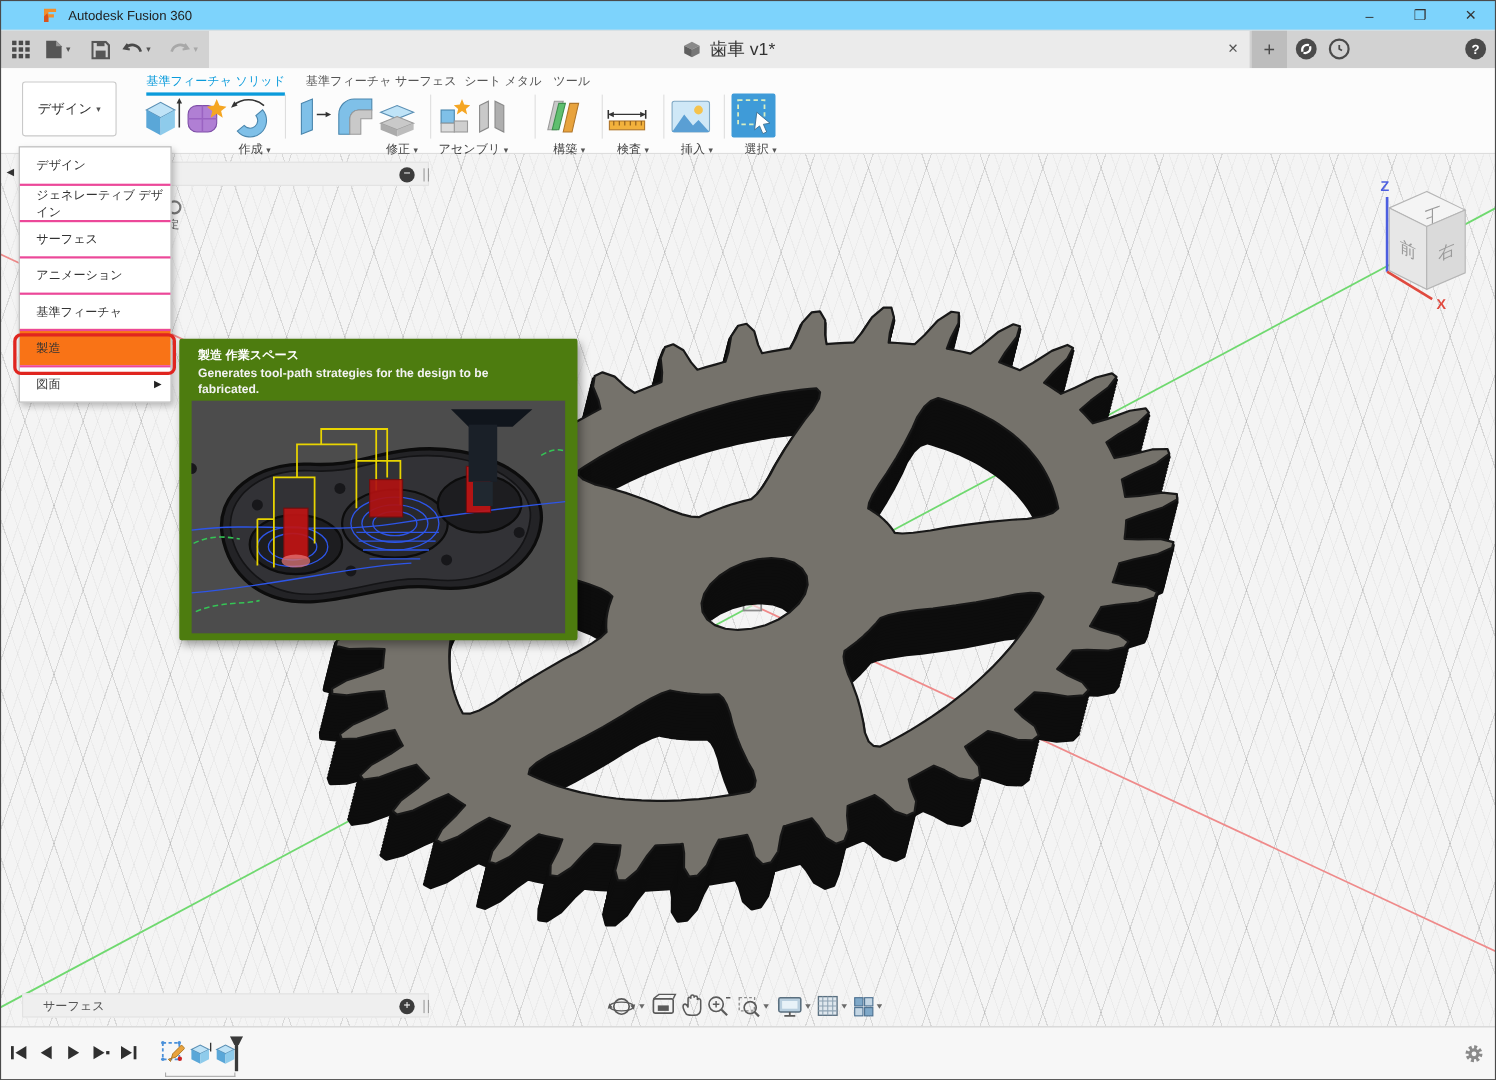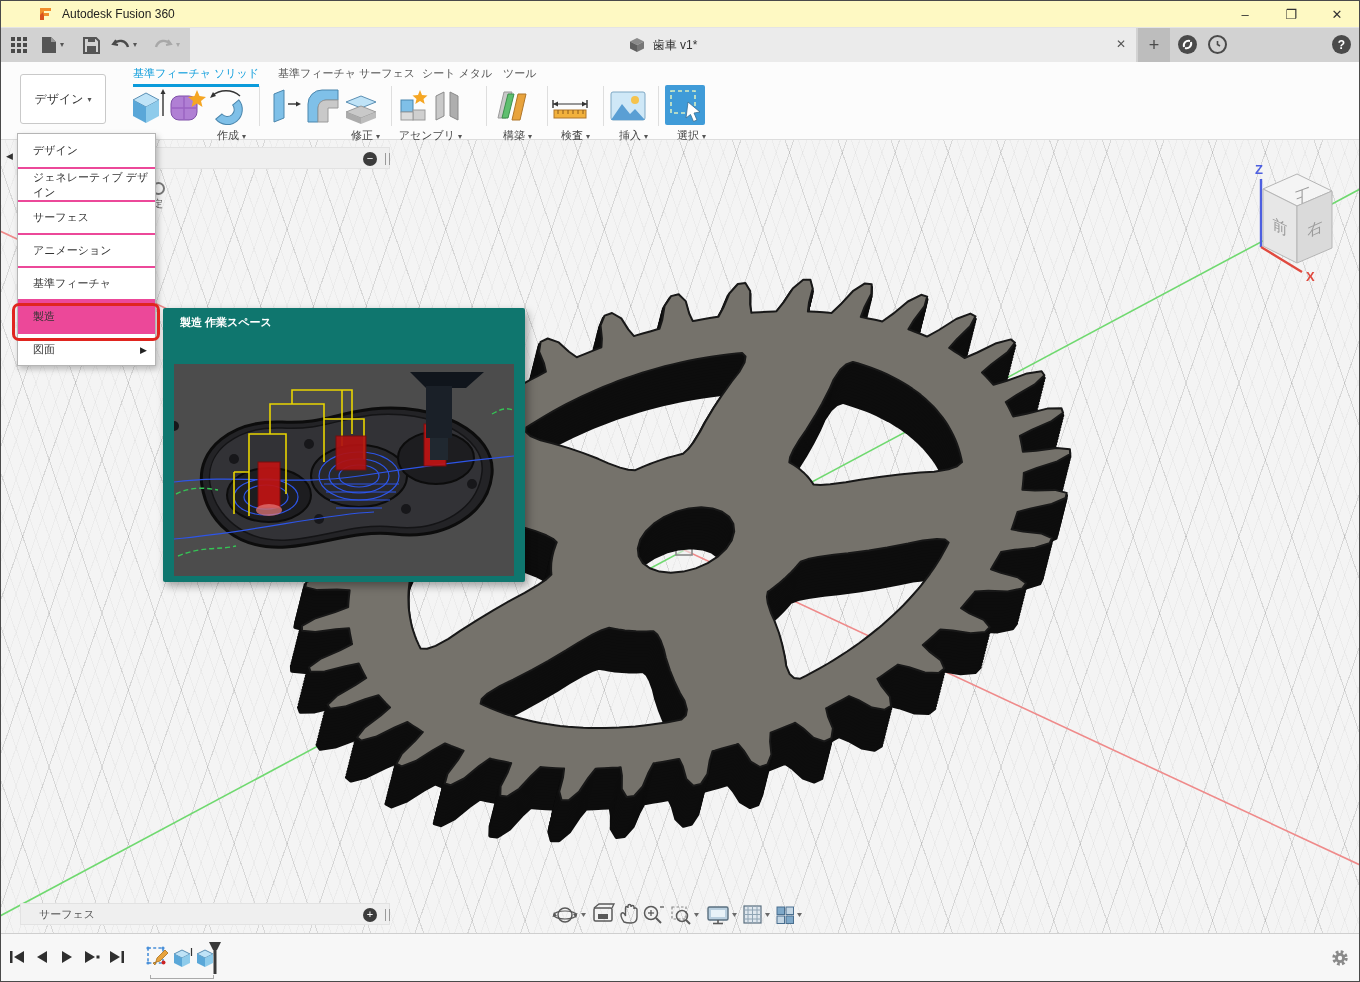--- a/index.html
+++ b/index.html
@@ -2,32 +2,32 @@
 <html><head>
 <meta charset="utf-8">
 <style>
   * { margin:0; padding:0; box-sizing:border-box; }
   html,body { width:1360px; height:982px; overflow:hidden;
     font-family:"Liberation Sans","DejaVu Sans",sans-serif; background:#f4f4f4; position:relative; }
   .abs { position:absolute; }
 
   
   #frame { inset:0; border:1px solid #4a4a4a; z-index:90; pointer-events:none; }
-  #titlebar { left:0; top:0; width:1360px; height:28px; background:#fef9c3; border-bottom:1px solid #e4e4e4; z-index:20; }
+  #titlebar { left:0; top:0; width:1360px; height:28px; background:#7dd3fc; border-bottom:1px solid #e4e4e4; z-index:20; }
   #fusion-logo { left:38px; top:6px; width:16px; height:16px; }
   #title-text { left:62px; top:7px; font-size:12px; color:#222; }
   .winbtn { top:0; height:28px; width:46px; display:flex; align-items:center; justify-content:center; font-size:13px; color:#333; }
   #btn-min { left:1222px; } #btn-max { left:1268px; } #btn-close { left:1314px; }
 
   
   #appbar { left:0; top:28px; width:1360px; height:34px; background:#d2d2d2; z-index:20; }
   .qat { top:6px; width:22px; height:22px; display:flex; align-items:center; justify-content:center; }
   .caret { font-size:8px; color:#555; }
   #doc-tab { left:190px; top:0; width:946px; height:34px; background:#ebebeb; display:flex; align-items:center; justify-content:center; gap:7px; }
-  #doc-tab-title { font-size:12px; color:#333; }
+  #doc-tab-title { font-size:16px; color:#333; }
   #doc-tab-close { position:absolute; right:10px; top:9px; font-size:12px; color:#555; }
   #new-tab { left:1138px; top:0; width:32px; height:34px; background:#bdbdbd; display:flex; align-items:center; justify-content:center; font-size:18px; color:#4a4a4a; }
   .roundicon { top:7px; width:19px; height:19px; border-radius:50%; background:#4a4a4a; color:#fff; display:flex; align-items:center; justify-content:center; font-size:12px; font-weight:bold; }
   #job-status { left:1178px; } #clock-btn { left:1208px; background:#d2d2d2; border:2px solid #4a4a4a; color:#4a4a4a; }
   #help-btn { left:1332px; }
 
   
   #ribbon { left:0; top:62px; width:1360px; height:78px; background:#fcfcfc; border-bottom:1px solid #dddddd; z-index:20; }
   #workspace-btn { left:20px; top:12px; width:86px; height:50px; background:#fff; border:1px solid #c9c9c9; border-radius:3px; display:flex; align-items:center; justify-content:center; gap:4px; font-size:12px; color:#333; }
   .ribbon-tab { top:4px; font-size:11px; color:#555; padding-bottom:3px; }
@@ -56,26 +56,26 @@
   .bar-grip { position:absolute; right:-1px; top:5px; width:5px; height:12px; border-left:1px solid #9a9a9a; border-right:1px solid #9a9a9a; }
   #collapse-arrow { left:6px; top:11px; font-size:9px; color:#333; }
   #fragment-circle { left:152px; top:42px; width:13px; height:13px; border:2px solid #777; border-radius:50%; z-index:6; }
   #fragment-text { left:153px; top:57px; font-size:10px; color:#555; z-index:6; }
   #navbar { left:552px; top:762px; z-index:8; }
 
   
   #ws-menu { left:17px; top:133px; width:139px; background:#fff; border:1px solid #b5b5b5; box-shadow:2px 3px 6px rgba(0,0,0,.25); z-index:40; }
   .ws-item { height:33px; display:flex; align-items:center; padding-left:15px; font-size:11px; color:#333; border-top:2px solid #ec4899; position:relative; }
   .ws-item:first-child { border-top:none; }
-  .ws-item.hl { background:#ec4899; }
+  .ws-item.hl { background:#f97316; }
   .ws-sub { position:absolute; right:8px; font-size:9px; color:#222; }
   #annotation-box { left:12px; top:303px; width:148px; height:38px; border:3px solid #e0251f; border-radius:7px; z-index:60; }
 
   
-  #ws-tooltip { left:163px; top:308px; width:362px; height:274px; background:#0f766e; border-radius:2px; box-shadow:3px 4px 8px rgba(0,0,0,.35); z-index:50; }
+  #ws-tooltip { left:163px; top:308px; width:362px; height:274px; background:#4d7c0f; border-radius:2px; box-shadow:3px 4px 8px rgba(0,0,0,.35); z-index:50; }
   #ws-tooltip .tt-title { position:absolute; left:17px; top:7px; font-size:11px; font-weight:bold; color:#fff; }
   #ws-tooltip .tt-body { position:absolute; left:17px; top:25px; width:310px; font-size:11px; font-weight:bold; color:#f2f2f2; line-height:14px; }
   #cam-img { position:absolute; left:11px; top:56px; }
 
   
   #timeline { left:0; top:933px; width:1360px; height:49px; background:#f7f7f7; border-top:1px solid #cfcfcf; z-index:20; }
   .tl-btn { top:12px; width:22px; height:22px; display:flex; align-items:center; justify-content:center; }
   #tl-bracket { left:150px; top:41px; width:64px; height:4px; border-left:1px solid #aaa; border-right:1px solid #aaa; border-bottom:1px solid #aaa; }
   #tl-settings { left:1330px; top:14px; }
 </style>
@@ -421,20 +421,21 @@
     </div>
   <div class="ws-item">
       <span>図面</span>
     <span class="ws-sub">▶</span>
   </div>
 </div>
 <div class="abs" id="annotation-box"></div>
 
 <div class="abs" id="ws-tooltip">
   <span class="tt-title">製造 作業スペース</span>
+  <span class="tt-body">Generates tool-path strategies for the design to be fabricated.</span>
   <svg id="cam-img" width="340" height="212" viewBox="0 0 340 212">
     <rect x="0" y="0" width="340" height="212" fill="#4c4c4c"></rect>
 
     <path d="M28,122 C22,85 58,56 108,58 C148,60 158,50 198,45 C262,38 322,68 318,110 C314,150 272,176 220,170 C182,166 152,180 112,183 C62,186 34,158 28,122 Z" fill="#232326" stroke="#0c0c0c" stroke-width="3"></path>
     <path d="M36,120 C31,88 62,62 108,64 C148,66 158,56 198,51 C256,45 312,72 308,108 C304,144 268,168 220,163 C182,159 152,173 114,176 C68,179 41,150 36,120 Z" fill="#323236" stroke="#141416" stroke-width="1.5"></path>
 
     <ellipse cx="95" cy="131" rx="42" ry="27" fill="#1d1d20" stroke="#0c0c0c" stroke-width="2"></ellipse>
     <ellipse cx="185" cy="112" rx="48" ry="31" fill="#28282c" stroke="#0c0c0c" stroke-width="2"></ellipse>
     <ellipse cx="262" cy="94" rx="38" ry="26" fill="#1d1d20" stroke="#0c0c0c" stroke-width="2"></ellipse>
     <circle cx="60" cy="95" r="5" fill="#17171a"></circle>

